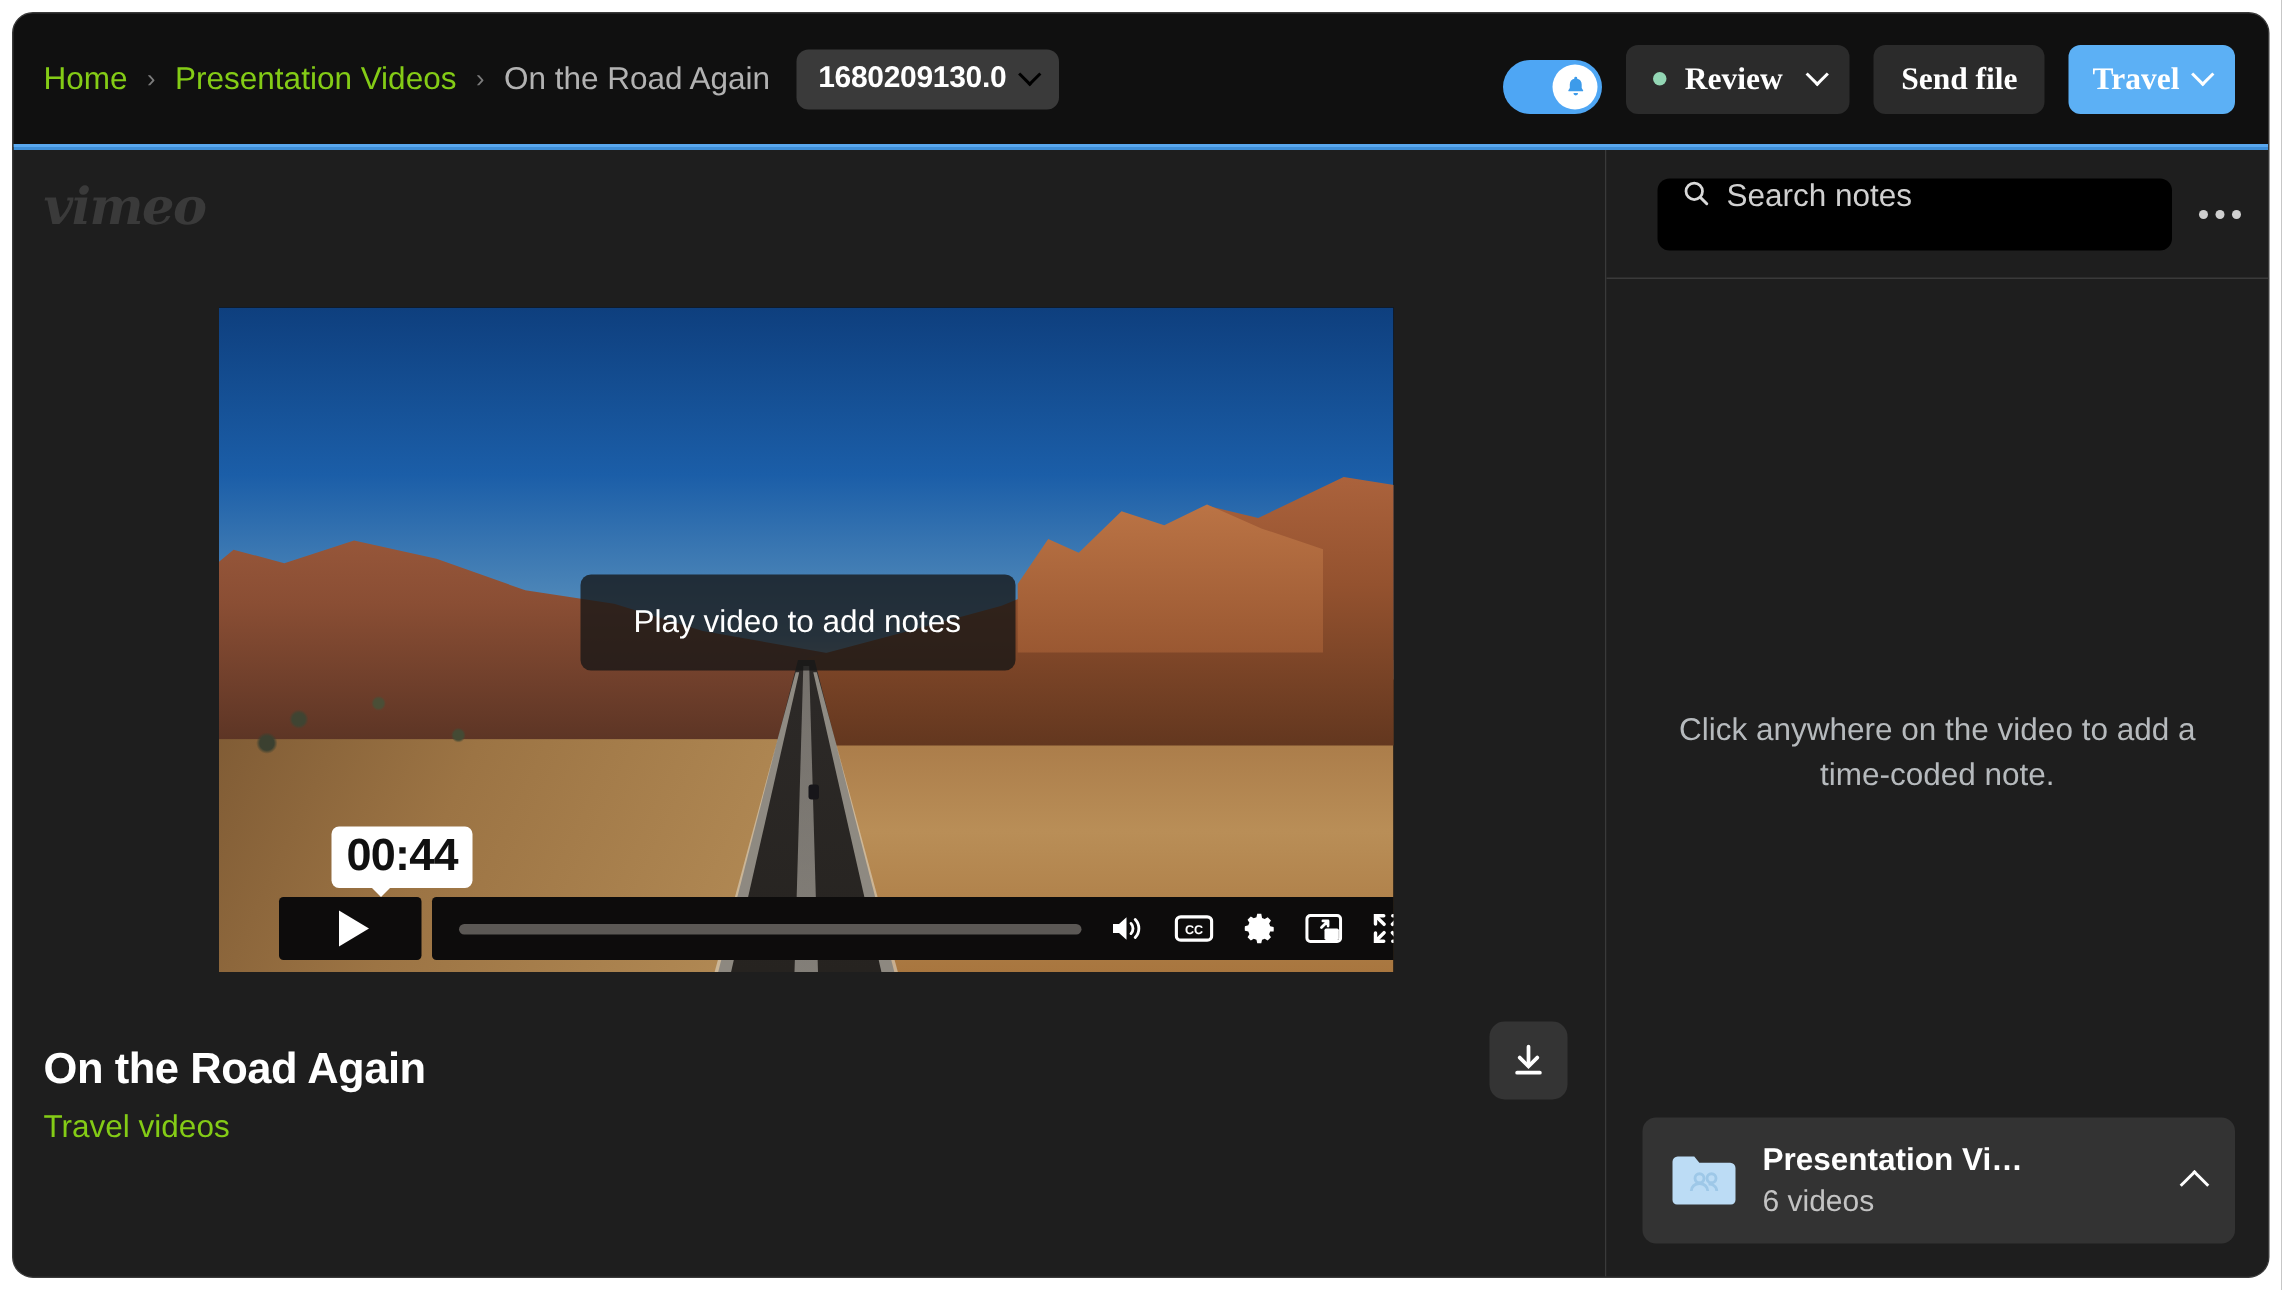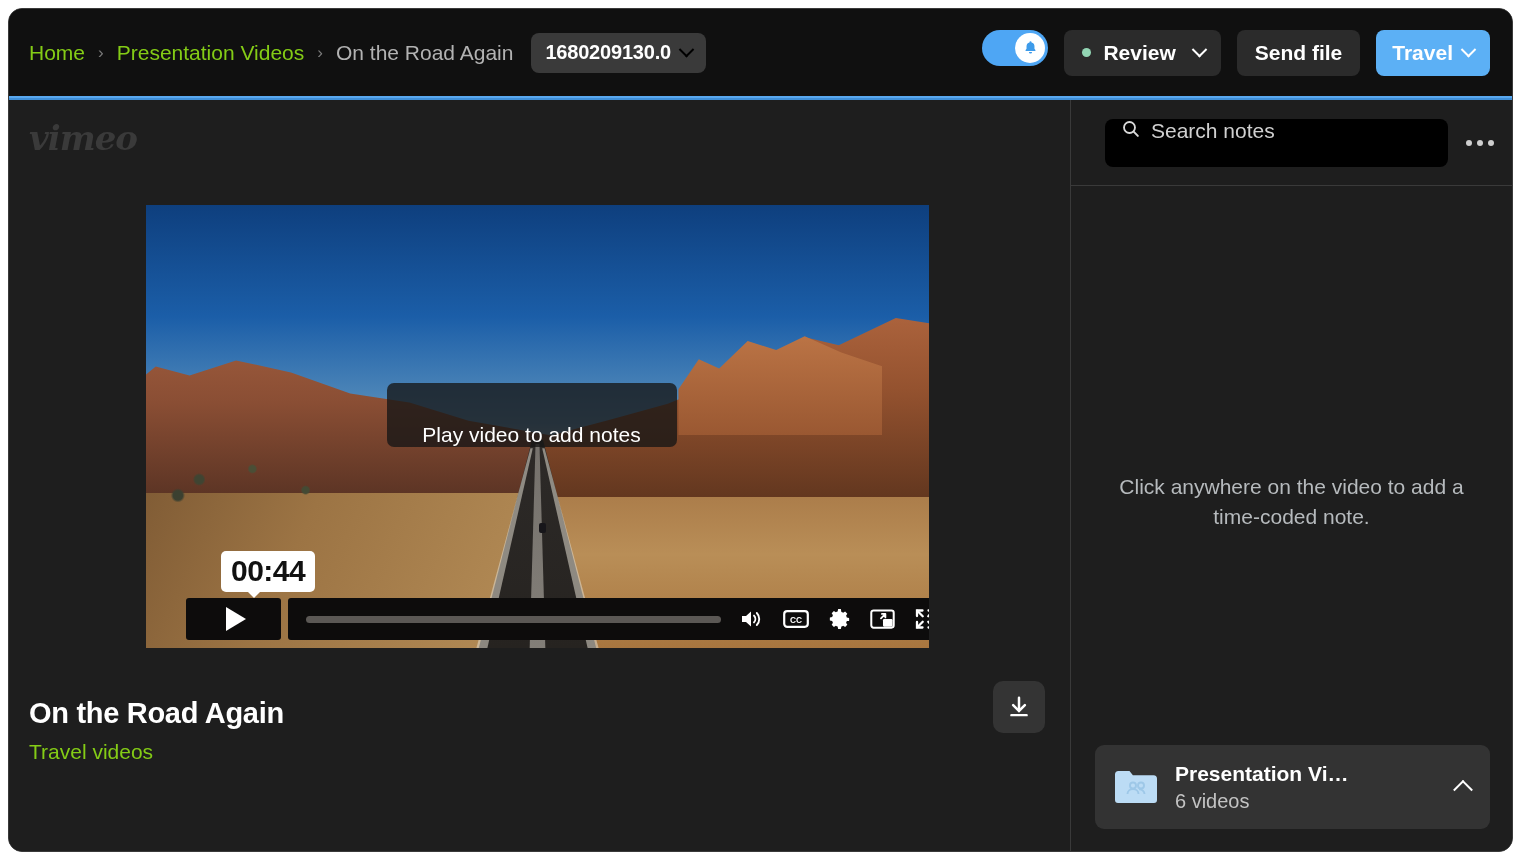--- a/index.html
+++ b/index.html
@@ -11,21 +11,21 @@
   
   .header{position:absolute;left:0;top:0;width:100%;height:87px;background:#101010;
           display:flex;align-items:center;box-sizing:border-box;padding:0 22px 0 20px;}
   .crumbs{display:flex;align-items:center;gap:0;flex:0 0 auto;}
   .crumb{font-size:21px;color:#84cc16;white-space:nowrap;}
   .crumb.current{color:#b2b2b2;}
   .crumb-sep{color:#7b7b7b;font-size:17px;margin:0 13px;}
   .verpill{margin-left:18px;height:40px;background:#3a3a3a;border-radius:8px;display:flex;
            align-items:center;gap:10px;padding:0 14px;}
   .verpill .vtxt{font-size:20px;font-weight:bold;color:#ffffff;letter-spacing:-.2px;}
-  .hdr-right{margin-left:auto;display:flex;align-items:flex-start;gap:16px;}
+  .hdr-right{margin-left:auto;display:flex;align-items:flex-end;gap:16px;font-family:Liberation Serif, serif;}
   .toggle{width:66px;height:36px;border-radius:18px;background:#4ea6f4;position:relative;}
   .knob{position:absolute;right:3px;top:3px;width:30px;height:30px;border-radius:50%;
         background:#ffffff;display:flex;align-items:center;justify-content:center;}
   .btn{height:46px;border-radius:8px;display:flex;align-items:center;box-sizing:border-box;}
   .btn-review{background:#2b2b2b;padding:0 16px 0 18px;gap:12px;}
   .dot{width:9px;height:9px;border-radius:50%;background:#93d6b4;}
   .btn-review .lbl{font-size:21px;font-weight:bold;color:#fff;}
   .btn-send{background:#2b2b2b;padding:0 18px;}
   .btn-send .lbl{font-size:21px;font-weight:bold;color:#fff;}
   .btn-share{background:#5cb0f5;padding:0 16px;gap:10px;}
@@ -78,21 +78,21 @@
        clip-path:polygon(49.75% 2%,50.25% 2%,51.0% 100%,49.0% 100%);opacity:.55;}
   .roadedge-l{position:absolute;left:0;bottom:0;width:100%;height:47%;
        background:rgba(225,220,208,.55);
        clip-path:polygon(49.1% 4%,49.4% 4%,43.6% 100%,42.2% 100%);}
   .roadedge-r{position:absolute;left:0;bottom:0;width:100%;height:47%;
        background:rgba(225,220,208,.55);
        clip-path:polygon(50.6% 4%,50.9% 4%,57.8% 100%,56.4% 100%);}
   .car{position:absolute;left:50.2%;bottom:26%;width:7px;height:10px;background:#17161a;border-radius:2px;}
 
   .overlay-note{position:absolute;left:calc(50% - 151px);top:178px;width:290px;height:64px;
-       background:rgba(22,22,22,.78);border-radius:7px;display:flex;align-items:flex-end;
+       background:rgba(22,22,22,.78);border-radius:7px;display:flex;align-items:center;
        justify-content:center;}
   .overlay-note span{font-size:21px;color:#ffffff;}
 
   
   .ctrl{position:absolute;left:8px;bottom:8px;width:766px;height:42px;display:flex;align-items:stretch;margin-left:32px;}
   .ctrl-play{width:95px;background:#0d0c0c;border-radius:3px;display:flex;align-items:center;
        justify-content:center;}
   .play-tri{width:0;height:0;border-left:20px solid #fff;border-top:12px solid transparent;
        border-bottom:12px solid transparent;margin-left:4px;}
   .ctrl-main{flex:1;margin-left:7px;background:#0d0c0c;border-radius:3px;display:flex;

